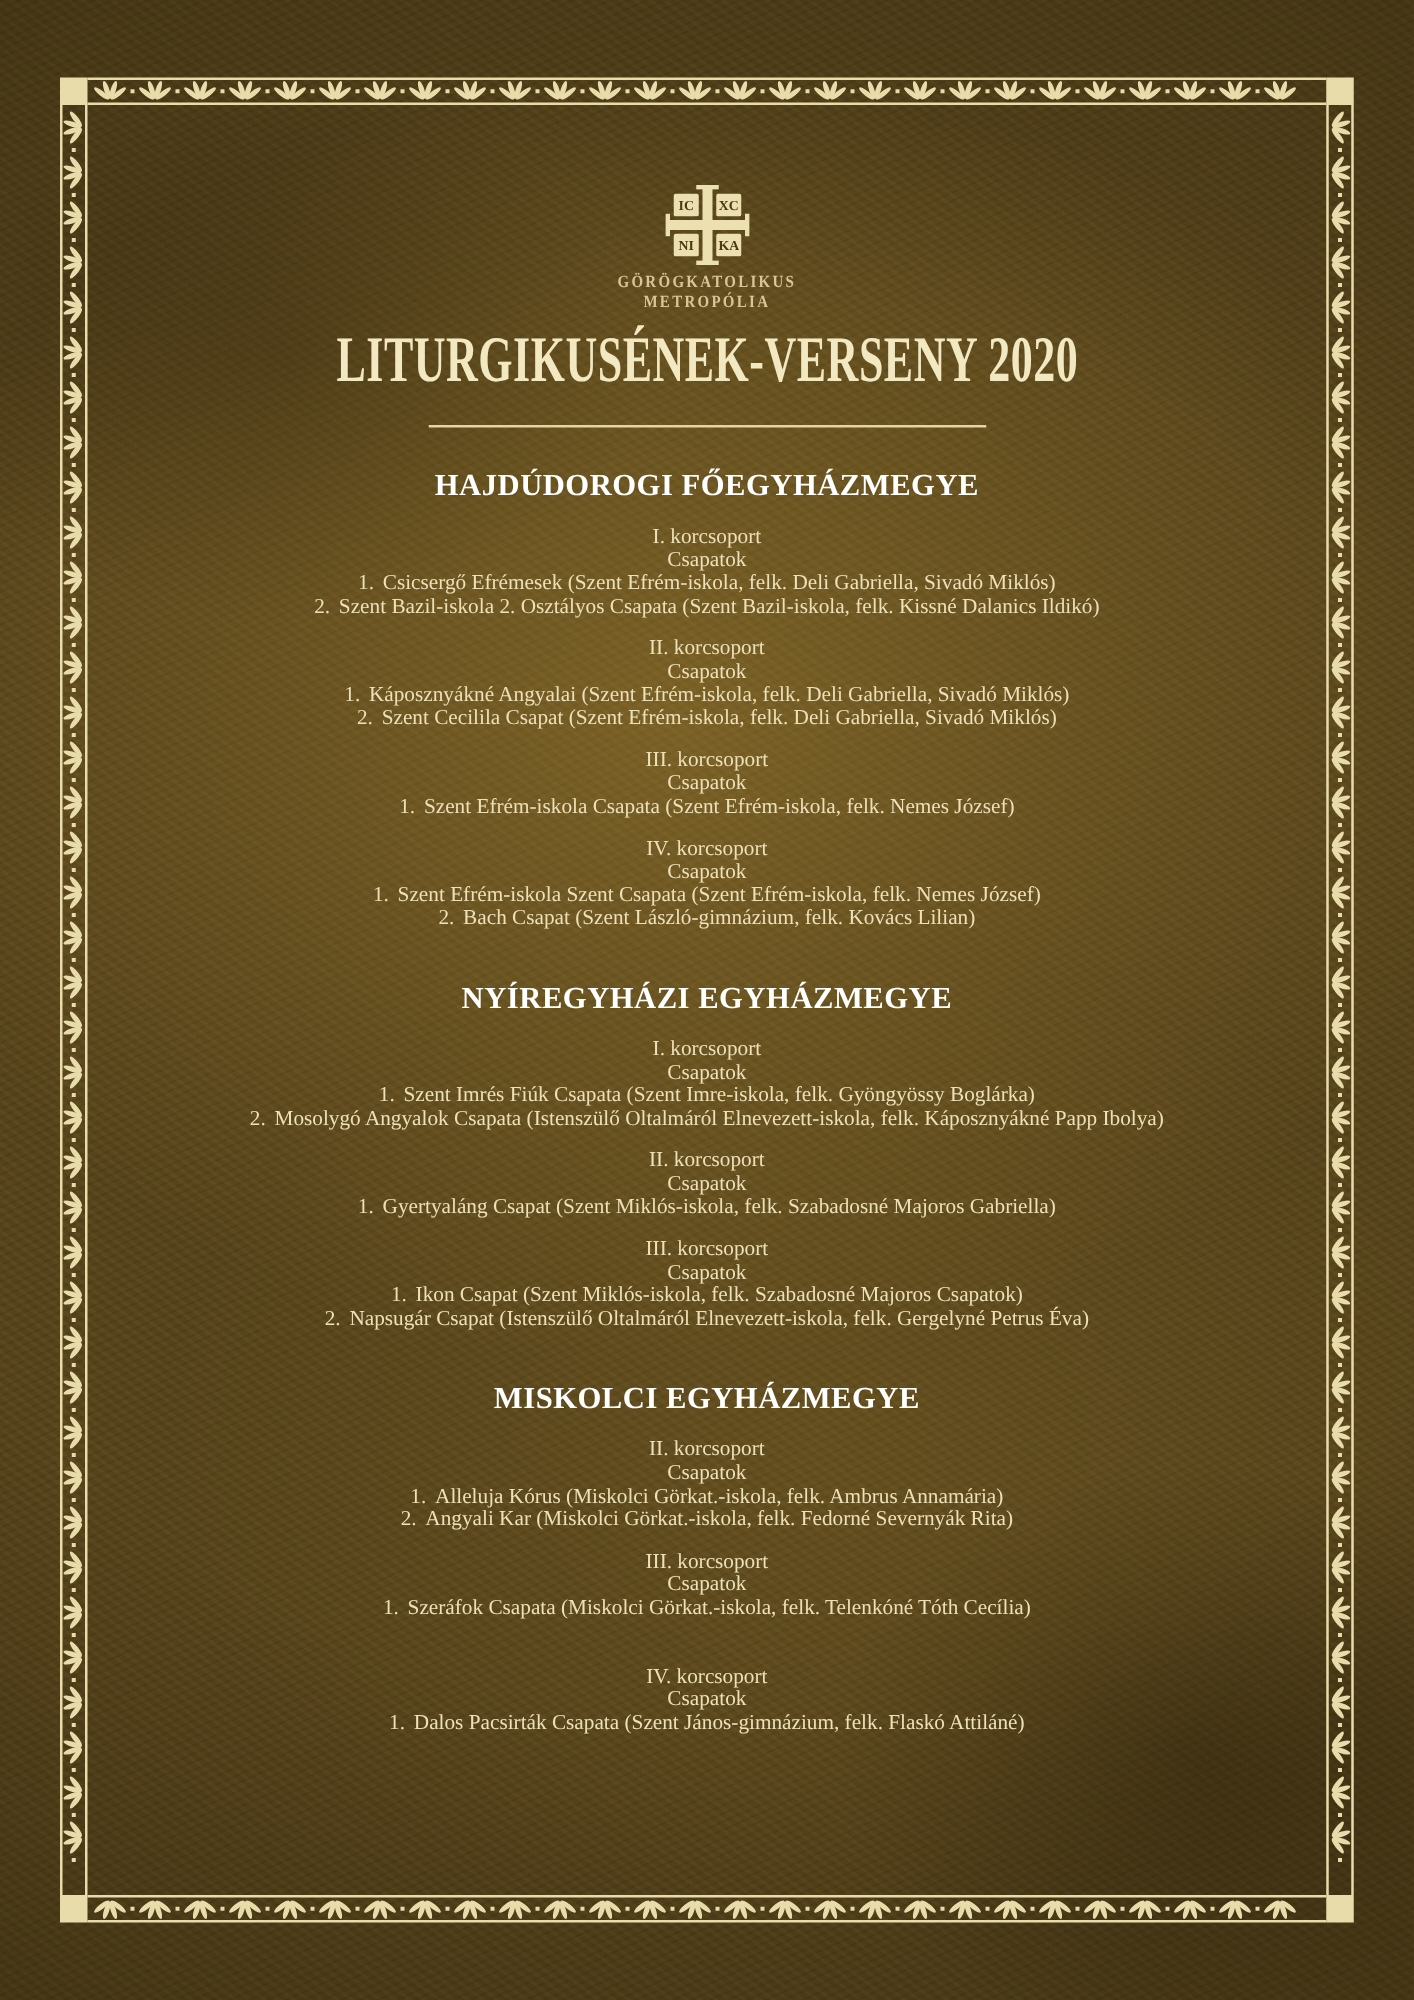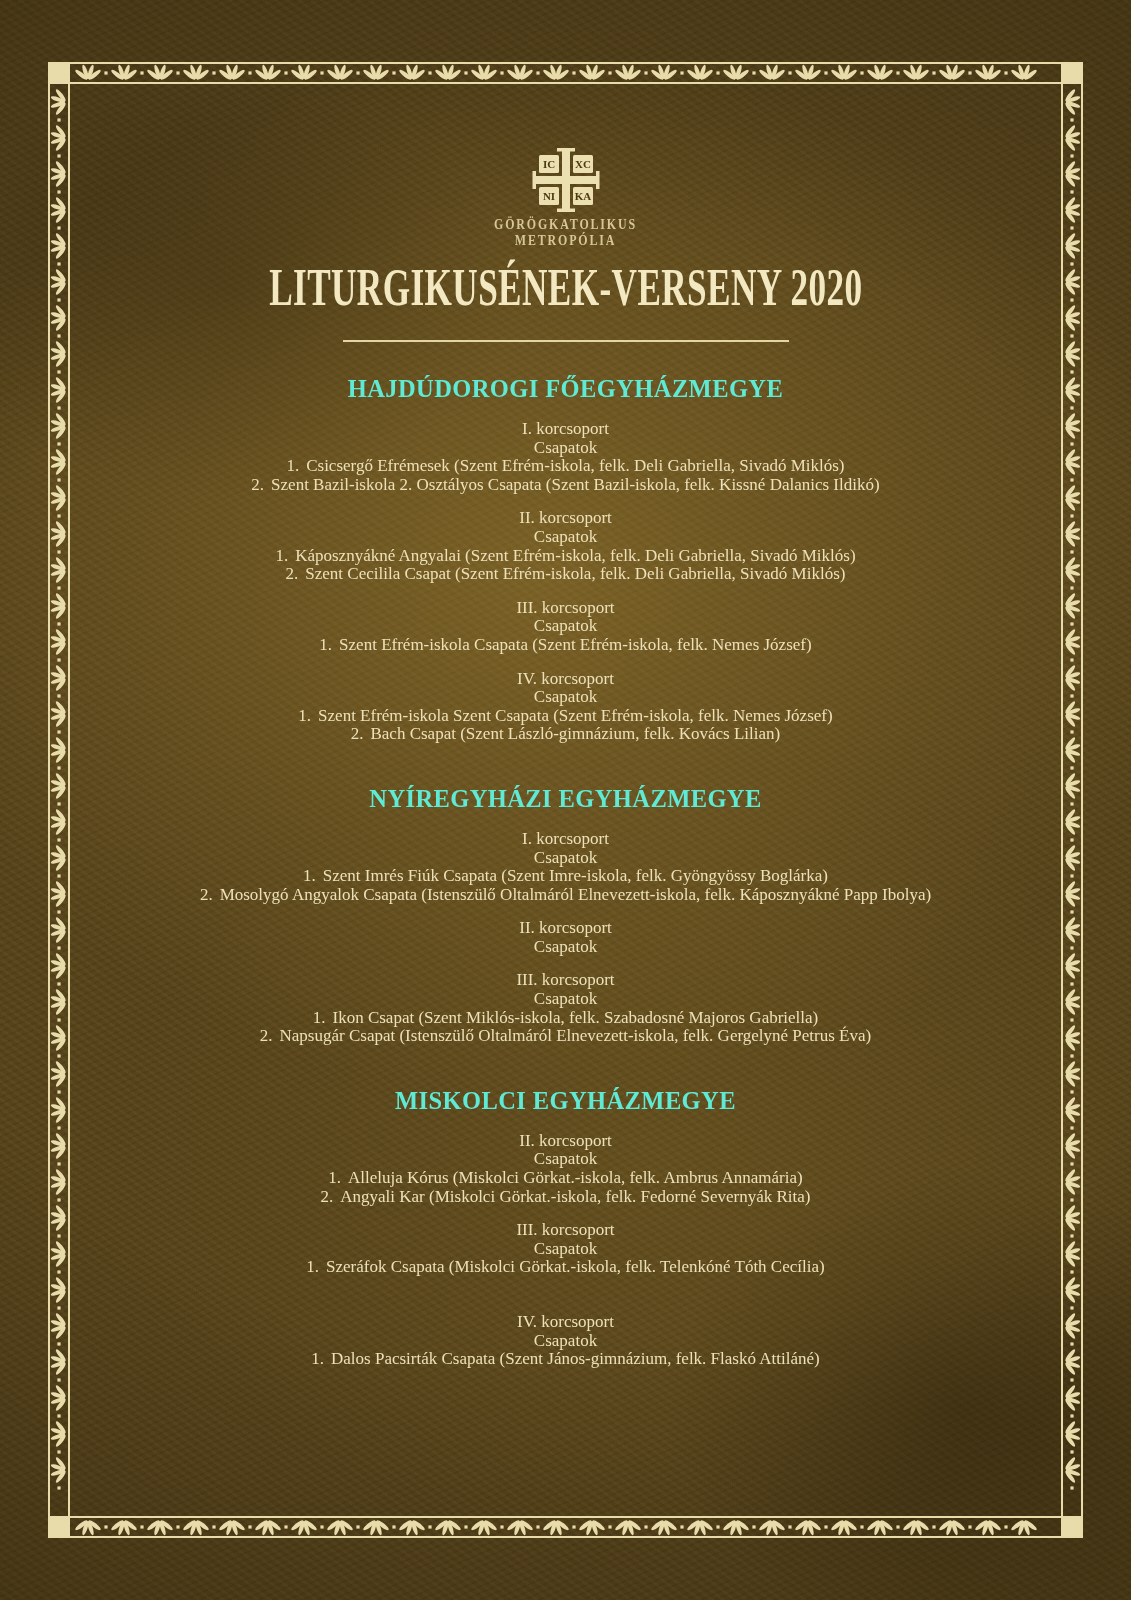--- a/index.html
+++ b/index.html
@@ -34,21 +34,21 @@
   .logo-block svg{display:block;margin:0 auto;}
   .org-line{font-weight:700;letter-spacing:2px;font-size:13px;line-height:16px;color:#d7c697;
             transform:scale(0.92,1.05);}
   .title-block{position:absolute;top:264px;left:0;right:0;}
   .title-text{display:inline-block;font-weight:700;font-size:44px;line-height:48px;
               letter-spacing:0.5px;color:#f2e8c2;transform:scale(0.80,1.18);white-space:nowrap;}
   .divider{position:absolute;top:340px;left:50%;width:446px;margin-left:-223px;
            border-top:2px solid #e4d6a4;}
   #sections{position:absolute;top:374px;left:18px;right:18px;}
   .section-heading{font-size:24.5px;line-height:30px;font-weight:700;letter-spacing:0.4px;
-                   color:#5eead4;margin:40px 0 16px;}
+                   color:#ffffff;margin:40px 0 16px;}
   .section:first-child .section-heading{margin-top:0;}
   .line{font-size:17px;line-height:18.6px;}
   .group{margin-bottom:15px;}
   .group.extra-gap{margin-top:36px;}
   .group-name{font-weight:400;}
   .team-num{display:inline-block;margin-right:7px;}
 </style>
 </head>
 <body>
 
@@ -1050,25 +1050,26 @@
         <div class="section-heading">NYÍREGYHÁZI EGYHÁZMEGYE</div>
         <div class="group">
           <div class="line group-name">I. korcsoport</div>
           <div class="line teams-label">Csapatok</div>
           <div class="line team-line"><span class="team-num">1.</span><span class="team-text">Szent Imrés Fiúk Csapata (Szent Imre-iskola, felk. Gyöngyössy Boglárka)</span></div>
           <div class="line team-line"><span class="team-num">2.</span><span class="team-text">Mosolygó Angyalok Csapata (Istenszülő Oltalmáról Elnevezett-iskola, felk. Káposznyákné Papp Ibolya)</span></div>
         </div>
         <div class="group">
           <div class="line group-name">II. korcsoport</div>
           <div class="line teams-label">Csapatok</div>
+          <div class="line team-line"><span class="team-num">1.</span><span class="team-text">Gyertyaláng Csapat (Szent Miklós-iskola, felk. Szabadosné Majoros Gabriella)</span></div>
         </div>
         <div class="group">
           <div class="line group-name">III. korcsoport</div>
           <div class="line teams-label">Csapatok</div>
-          <div class="line team-line"><span class="team-num">1.</span><span class="team-text">Ikon Csapat (Szent Miklós-iskola, felk. Szabadosné Majoros Gabriella)</span></div>
+          <div class="line team-line"><span class="team-num">1.</span><span class="team-text">Ikon Csapat (Szent Miklós-iskola, felk. Szabadosné Majoros Csapatok)</span></div>
           <div class="line team-line"><span class="team-num">2.</span><span class="team-text">Napsugár Csapat (Istenszülő Oltalmáról Elnevezett-iskola, felk. Gergelyné Petrus Éva)</span></div>
         </div>
       </div>
       <div class="section">
         <div class="section-heading">MISKOLCI EGYHÁZMEGYE</div>
         <div class="group">
           <div class="line group-name">II. korcsoport</div>
           <div class="line teams-label">Csapatok</div>
           <div class="line team-line"><span class="team-num">1.</span><span class="team-text">Alleluja Kórus (Miskolci Görkat.-iskola, felk. Ambrus Annamária)</span></div>
           <div class="line team-line"><span class="team-num">2.</span><span class="team-text">Angyali Kar (Miskolci Görkat.-iskola, felk. Fedorné Severnyák Rita)</span></div>

